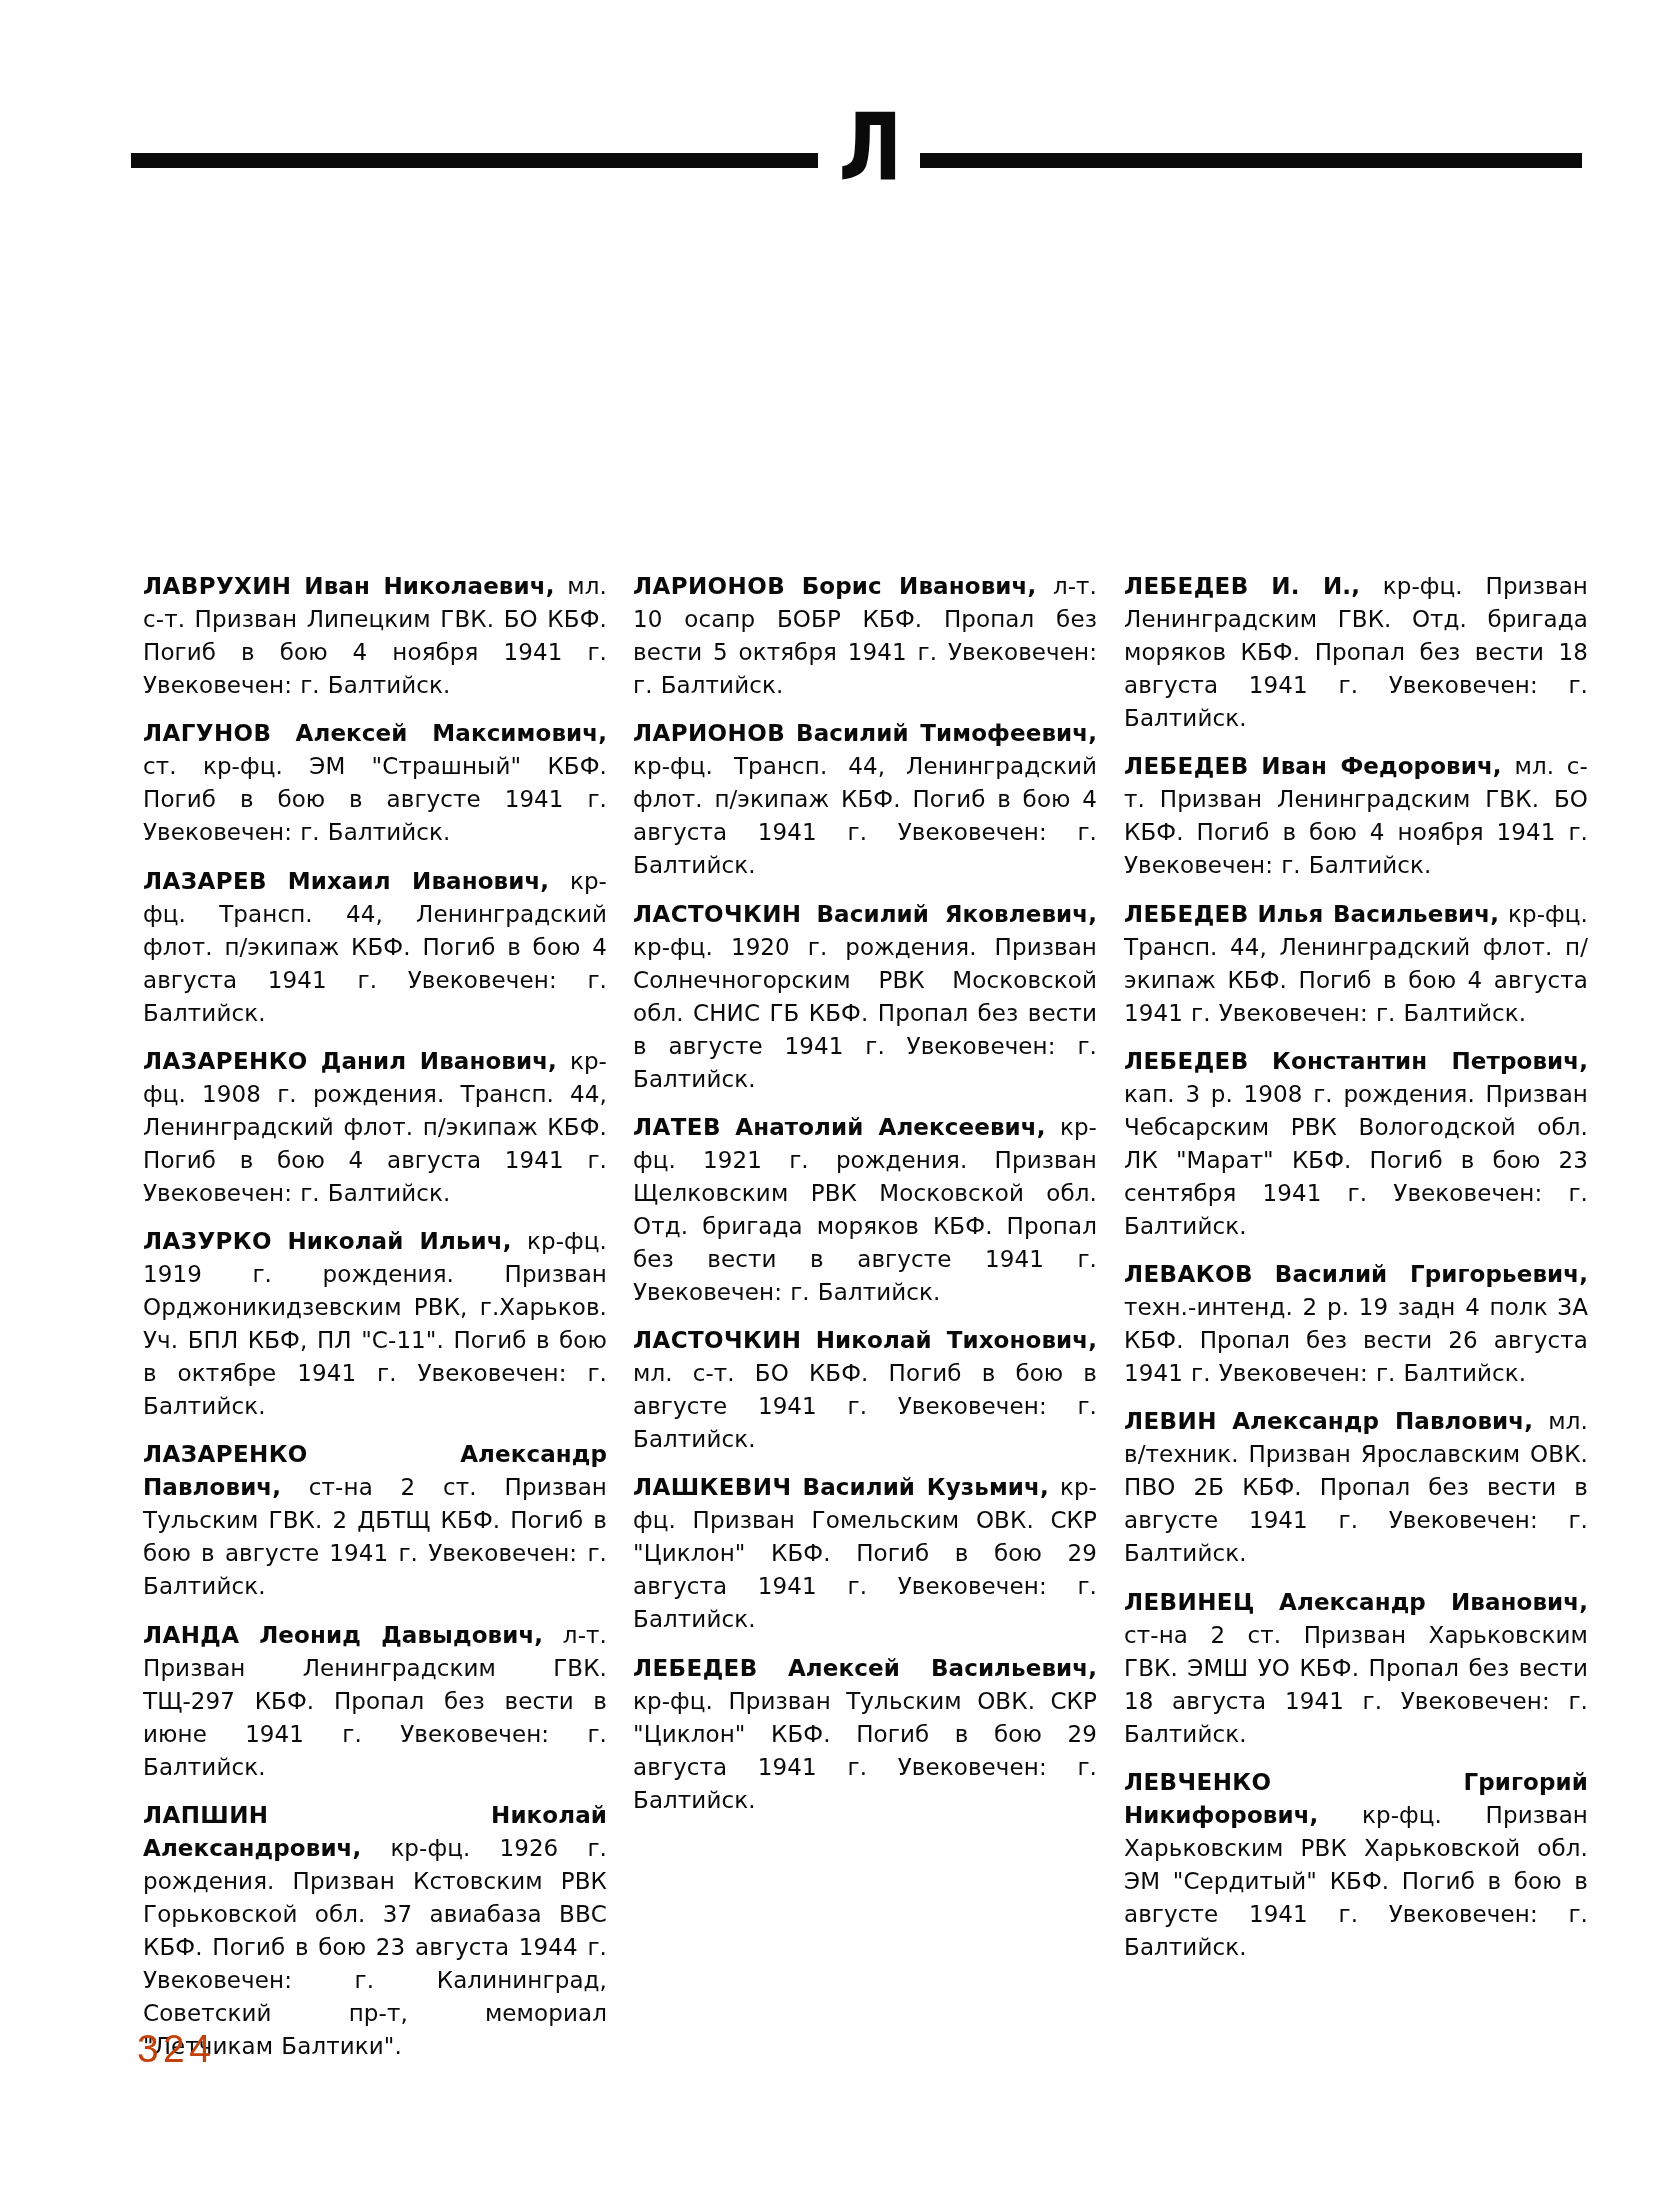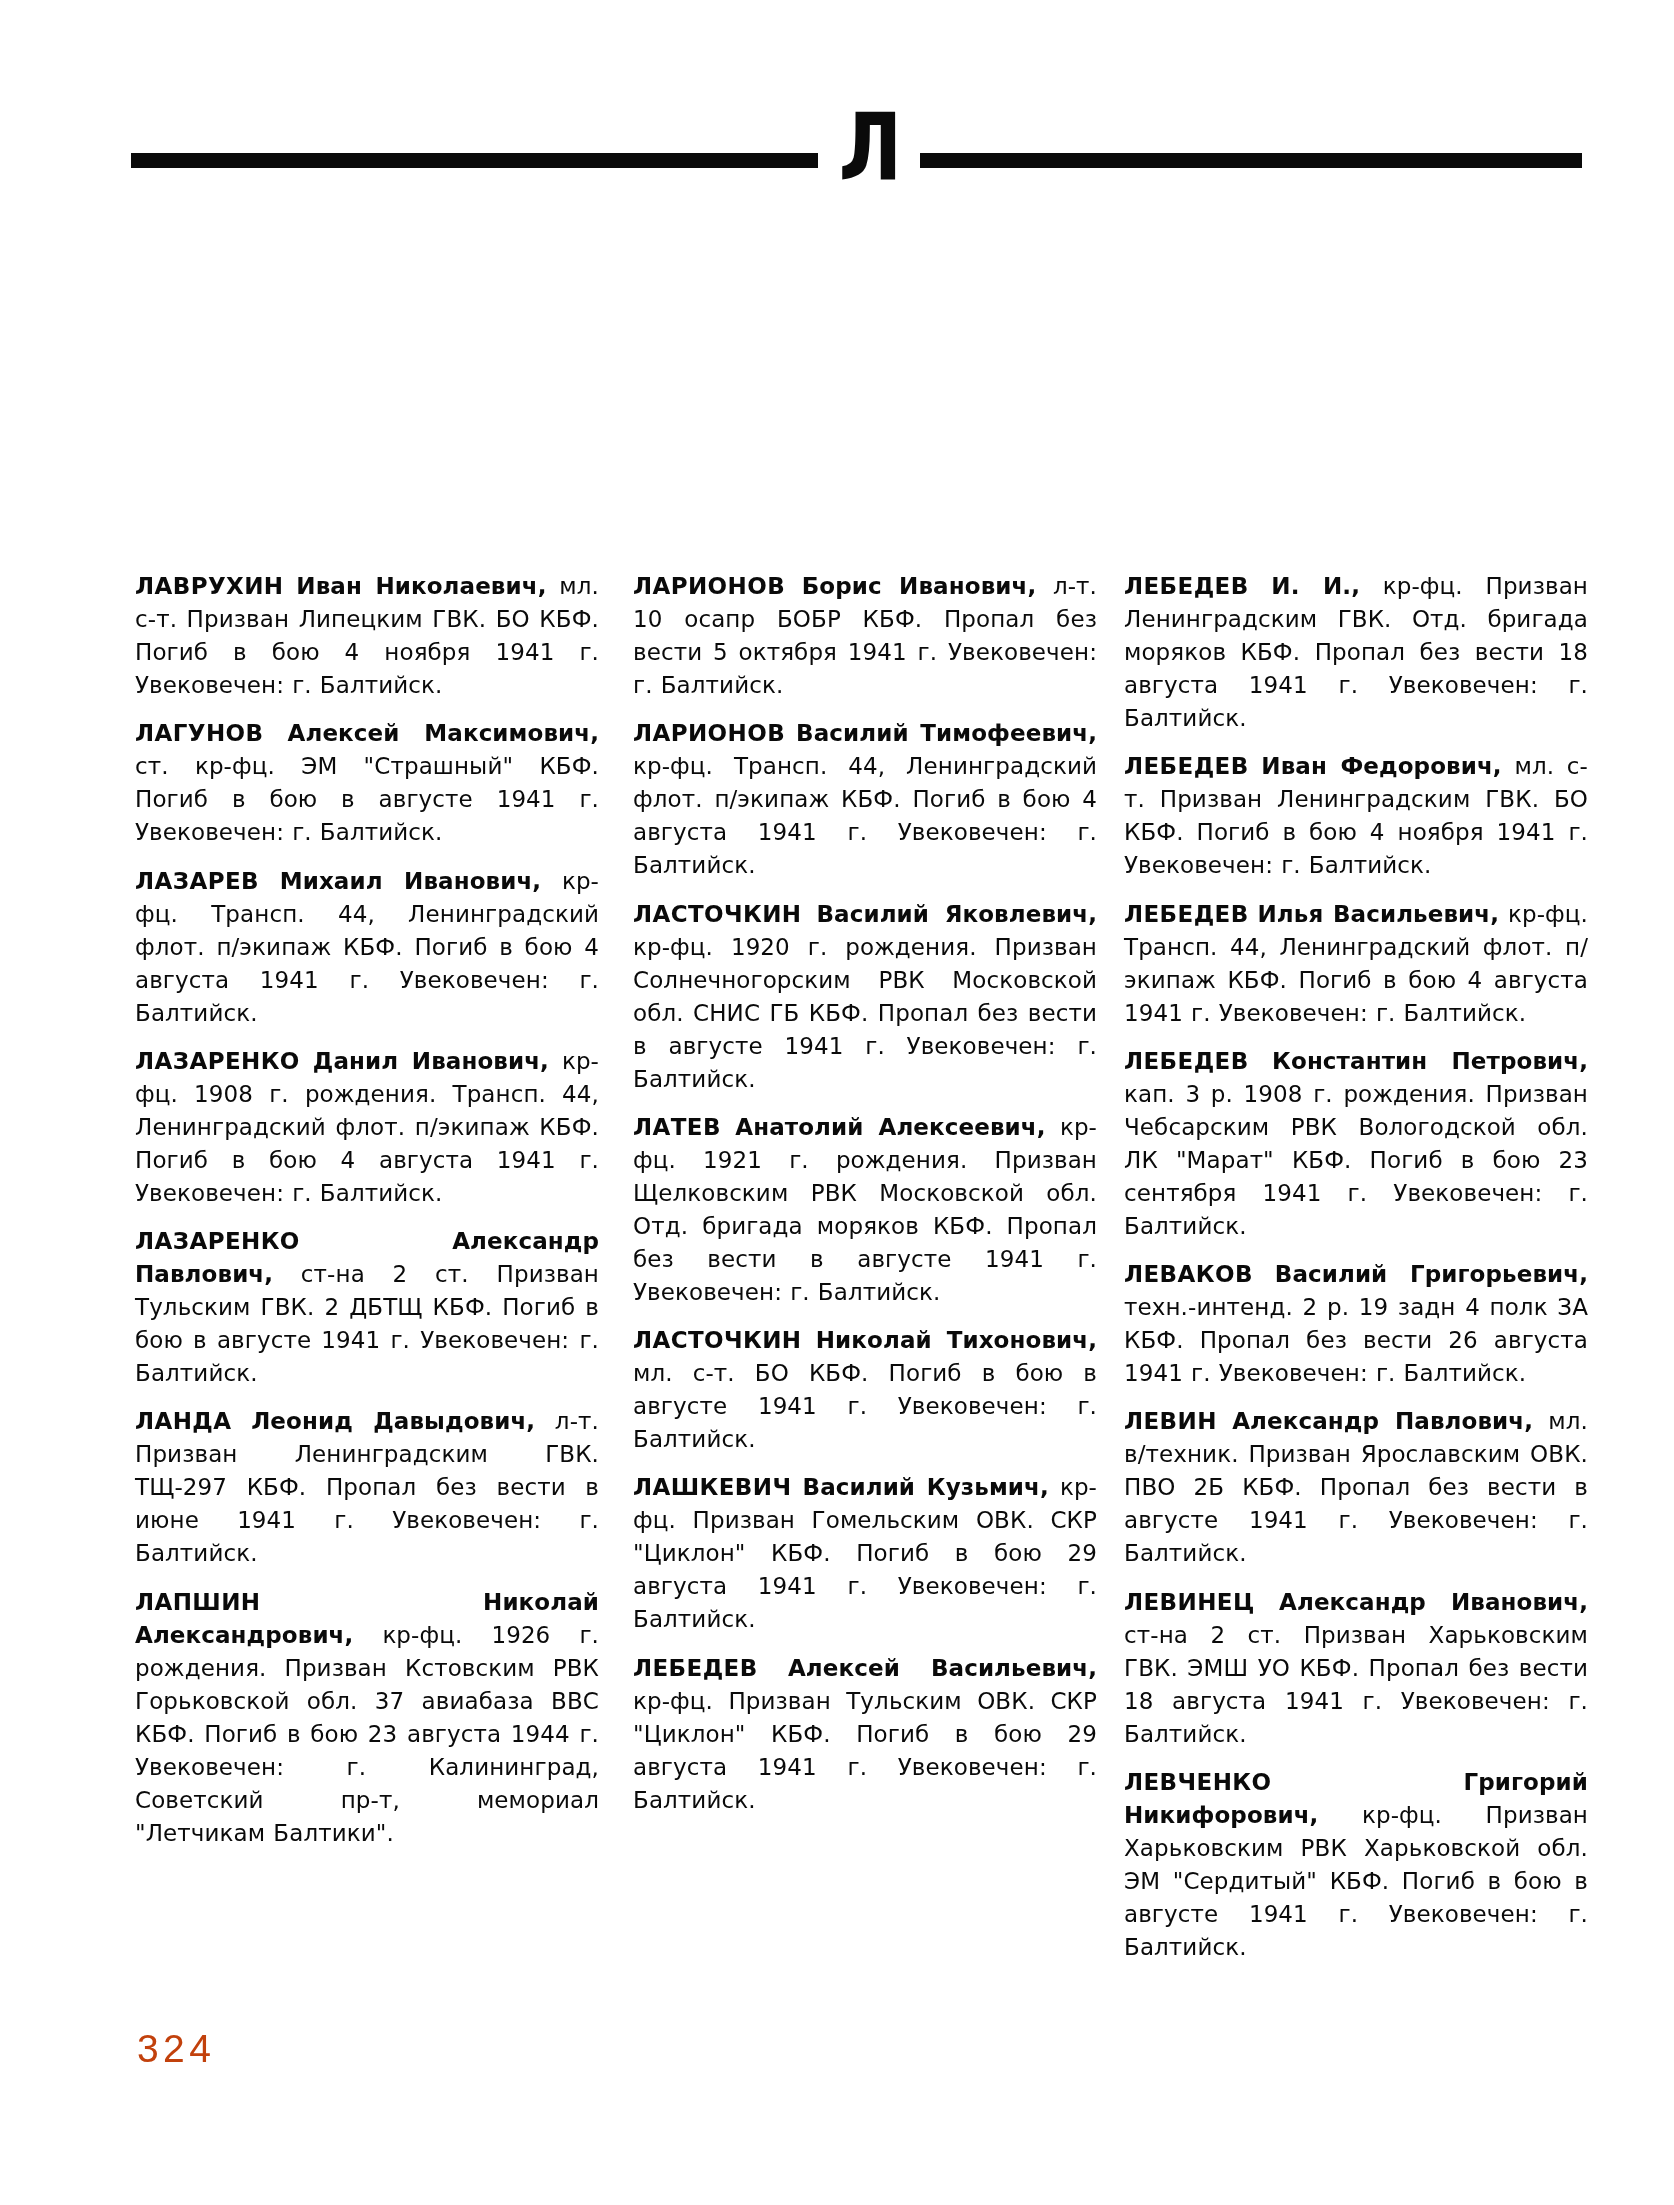--- a/index.html
+++ b/index.html
@@ -41,21 +41,21 @@
       position: absolute;
       top: 570px;
       left: 131px;
       width: 1451px;
     }
     .column {
       position: absolute;
       top: 0;
       width: 464px;
     }
-    .column.c1 { left: 4px; }
+    .column.c1 { left: 12px; }
     .column.c2 { left: 502px; }
     .column.c3 { left: 993px; }
     .entry {
       margin: 0 0 15.3px 0;
       font-size: 23px;
       line-height: 33px;
       text-align: justify;
       hyphens: manual;
       letter-spacing: 0.1px;
       word-spacing: 0.7px;
@@ -86,20 +86,21 @@
   <div class="header-letter">Л</div>
   <div class="header-rule right"></div>
 
   <div class="columns">
 
     <div class="column c1">
       <p class="entry"><span class="surname">ЛАВРУХИН</span> <span class="given">Иван Николаевич,</span> <span>мл. с-т. Призван Липецким ГВК. БО КБФ. Погиб в бою 4 ноября 1941 г. Увековечен: г. Балтийск.</span></p>
       <p class="entry"><span class="surname">ЛАГУНОВ</span> <span class="given">Алексей Максимович,</span> <span>ст. кр-фц. ЭМ "Страшный" КБФ. Погиб в бою в августе 1941 г. Увековечен: г. Балтийск.</span></p>
       <p class="entry"><span class="surname">ЛАЗАРЕВ</span> <span class="given">Михаил Иванович,</span> <span>кр-фц. Трансп. 44, Ленинградский флот. п/экипаж КБФ. Погиб в бою 4 августа 1941 г. Увековечен: г. Балтийск.</span></p>
       <p class="entry"><span class="surname">ЛАЗАРЕНКО</span> <span class="given">Данил Иванович,</span> <span>кр-фц. 1908 г. рождения. Трансп. 44, Ленинградский флот. п/экипаж КБФ. Погиб в бою 4 августа 1941 г. Увековечен: г. Балтийск.</span></p>
+      <p class="entry"><span class="surname">ЛАЗУРКО</span> <span class="given">Николай Ильич,</span> <span>кр-фц. 1919 г. рождения. Призван Орджоникидзевским РВК, г.Харьков. Уч. БПЛ КБФ, ПЛ "С-11". Погиб в бою в октябре 1941 г. Увековечен: г. Балтийск.</span></p>
       <p class="entry"><span class="surname">ЛАЗАРЕНКО</span> <span class="given">Александр Павлович,</span> <span>ст-на 2 ст. Призван Тульским ГВК. 2 ДБТЩ КБФ. Погиб в бою в августе 1941 г. Увековечен: г. Балтийск.</span></p>
       <p class="entry"><span class="surname">ЛАНДА</span> <span class="given">Леонид Давыдович,</span> <span>л-т. Призван Ленинградским ГВК. ТЩ-297 КБФ. Пропал без вести в июне 1941 г. Увековечен: г. Балтийск.</span></p>
       <p class="entry"><span class="surname">ЛАПШИН</span> <span class="given">Николай Александрович,</span> <span>кр-фц. 1926 г. рождения. Призван Кстовским РВК Горьковской обл. 37 авиабаза ВВС КБФ. Погиб в бою 23 августа 1944 г. Увековечен: г. Калининград, Советский пр-т, мемориал "Летчикам Балтики".</span></p>
     </div>
 
     <div class="column c2">
       <p class="entry"><span class="surname">ЛАРИОНОВ</span> <span class="given">Борис Иванович,</span> <span>л-т. 10 осапр БОБР КБФ. Пропал без вести 5 октября 1941 г. Увековечен: г. Балтийск.</span></p>
       <p class="entry"><span class="surname">ЛАРИОНОВ</span> <span class="given">Василий Тимофеевич,</span> <span>кр-фц. Трансп. 44, Ленинградский флот. п/экипаж КБФ. Погиб в бою 4 августа 1941 г. Увековечен: г. Балтийск.</span></p>
       <p class="entry"><span class="surname">ЛАСТОЧКИН</span> <span class="given">Василий Яковлевич,</span> <span>кр-фц. 1920 г. рождения. Призван Солнечногорским РВК Московской обл. СНИС ГБ КБФ. Пропал без вести в августе 1941 г. Увековечен: г. Балтийск.</span></p>
       <p class="entry"><span class="surname">ЛАТЕВ</span> <span class="given">Анатолий Алексеевич,</span> <span>кр-фц. 1921 г. рождения. Призван Щелковским РВК Московской обл. Отд. бригада моряков КБФ. Пропал без вести в августе 1941 г. Увековечен: г. Балтийск.</span></p>

